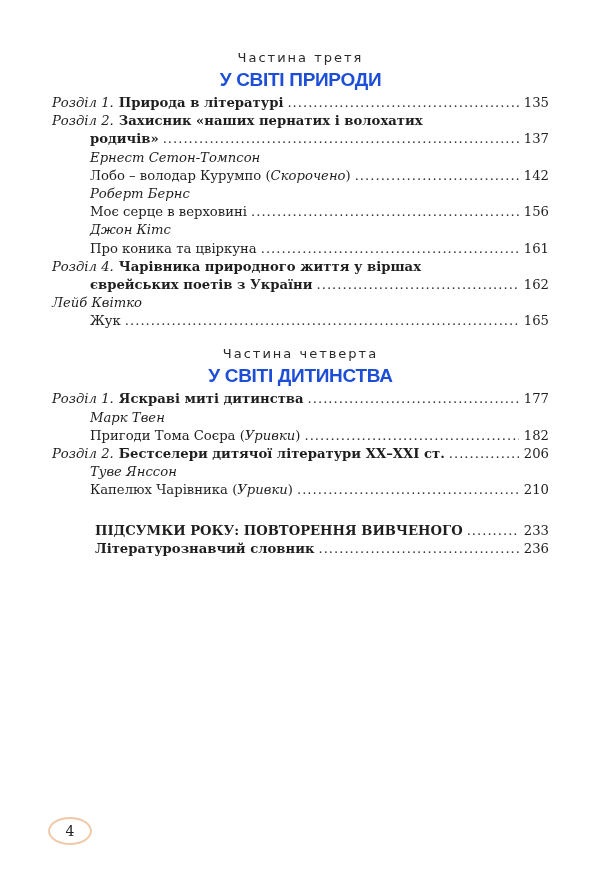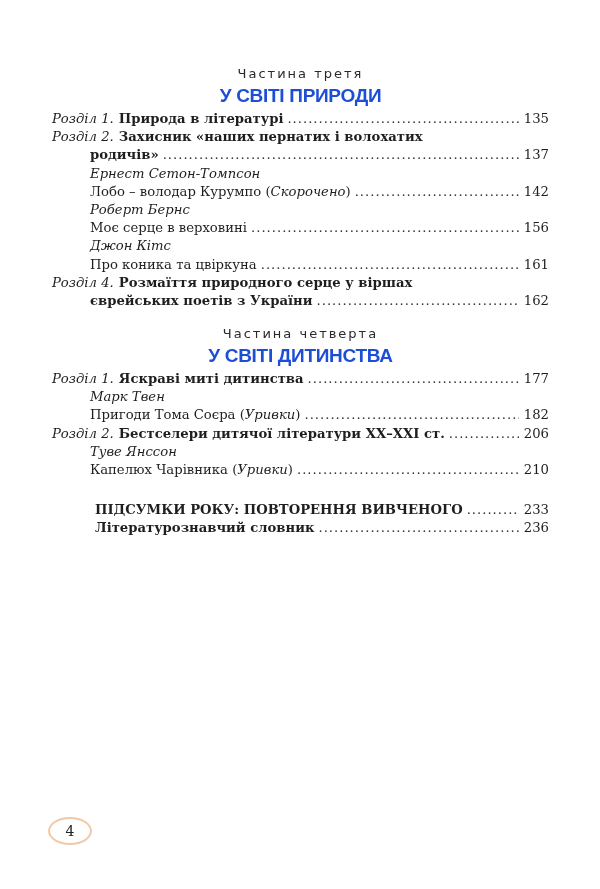--- a/index.html
+++ b/index.html
@@ -1,17 +1,17 @@
 <!DOCTYPE html>
 <html><head>
 <meta charset="utf-8">
 <style>
   html, body { margin: 0; padding: 0; background: #ffffff; }
   body { width: 600px; height: 889px; position: relative; overflow: hidden; font-family: "DejaVu Serif", serif; color: #1e1e1e; }
-  .page { position: absolute; left: 52px; top: 64px; width: 497px; }
+  .page { position: absolute; left: 52px; top: 48px; width: 497px; }
   .part-label { text-align: center; font-family: "DejaVu Sans", sans-serif; font-size: 13px; letter-spacing: 2px; color: #2a2a2a; height: 20px; line-height: 20px; }
   .part-title { text-align: center; font-family: "Liberation Sans", sans-serif; font-weight: bold; font-size: 19px; color: #1d4ed8; height: 24px; line-height: 24px; margin-bottom: 2px; letter-spacing: -0.3px; }
   .row { display: flex; align-items: baseline; font-size: 13.2px; line-height: 18.2px; height: 18.2px; white-space: nowrap; }
   .row.indent { padding-left: 38px; }
   .row .sec { font-style: italic; font-family: "DejaVu Serif", serif; margin-right: 5px; font-weight: normal; text-align: center; }
   .row .txt { font-weight: normal; }
   .row .txt.bold { font-weight: bold; }
   .row .txt em { font-style: italic; }
   .row .dots { flex: 1; overflow: hidden; margin: 0 4px; color: #333; letter-spacing: 1px; }
   .row .dots::before { content: "..................................................................................................................................................................................."; }
@@ -57,26 +57,32 @@
     <span class="num">156</span>
   </div>
   <div class="row indent author">Джон Кітс</div>
   <div class="row indent">
     <span class="txt">Про коника та цвіркуна</span>
     <span class="dots"></span>
     <span class="num">161</span>
   </div>
   <div class="row">
     <span class="sec">Розділ 4.</span>
-    <span class="txt bold">Розмаїття природного серце у віршах</span>
+    <span class="txt bold">Чарівника природного життя у віршах</span>
   </div>
   <div class="row indent">
     <span class="txt bold">єврейських поетів з України</span>
     <span class="dots"></span>
     <span class="num">162</span>
+  </div>
+  <div class="row author">Лейб Квітко</div>
+  <div class="row indent">
+    <span class="txt">Жук</span>
+    <span class="dots"></span>
+    <span class="num">165</span>
   </div>
 
   <div class="gap1"></div>
   <div class="part-label">Частина четверта</div>
   <div class="part-title">У СВІТІ ДИТИНСТВА</div>
 
   <div class="row">
     <span class="sec">Розділ 1.</span>
     <span class="txt bold">Яскраві миті дитинства</span>
     <span class="dots"></span>

